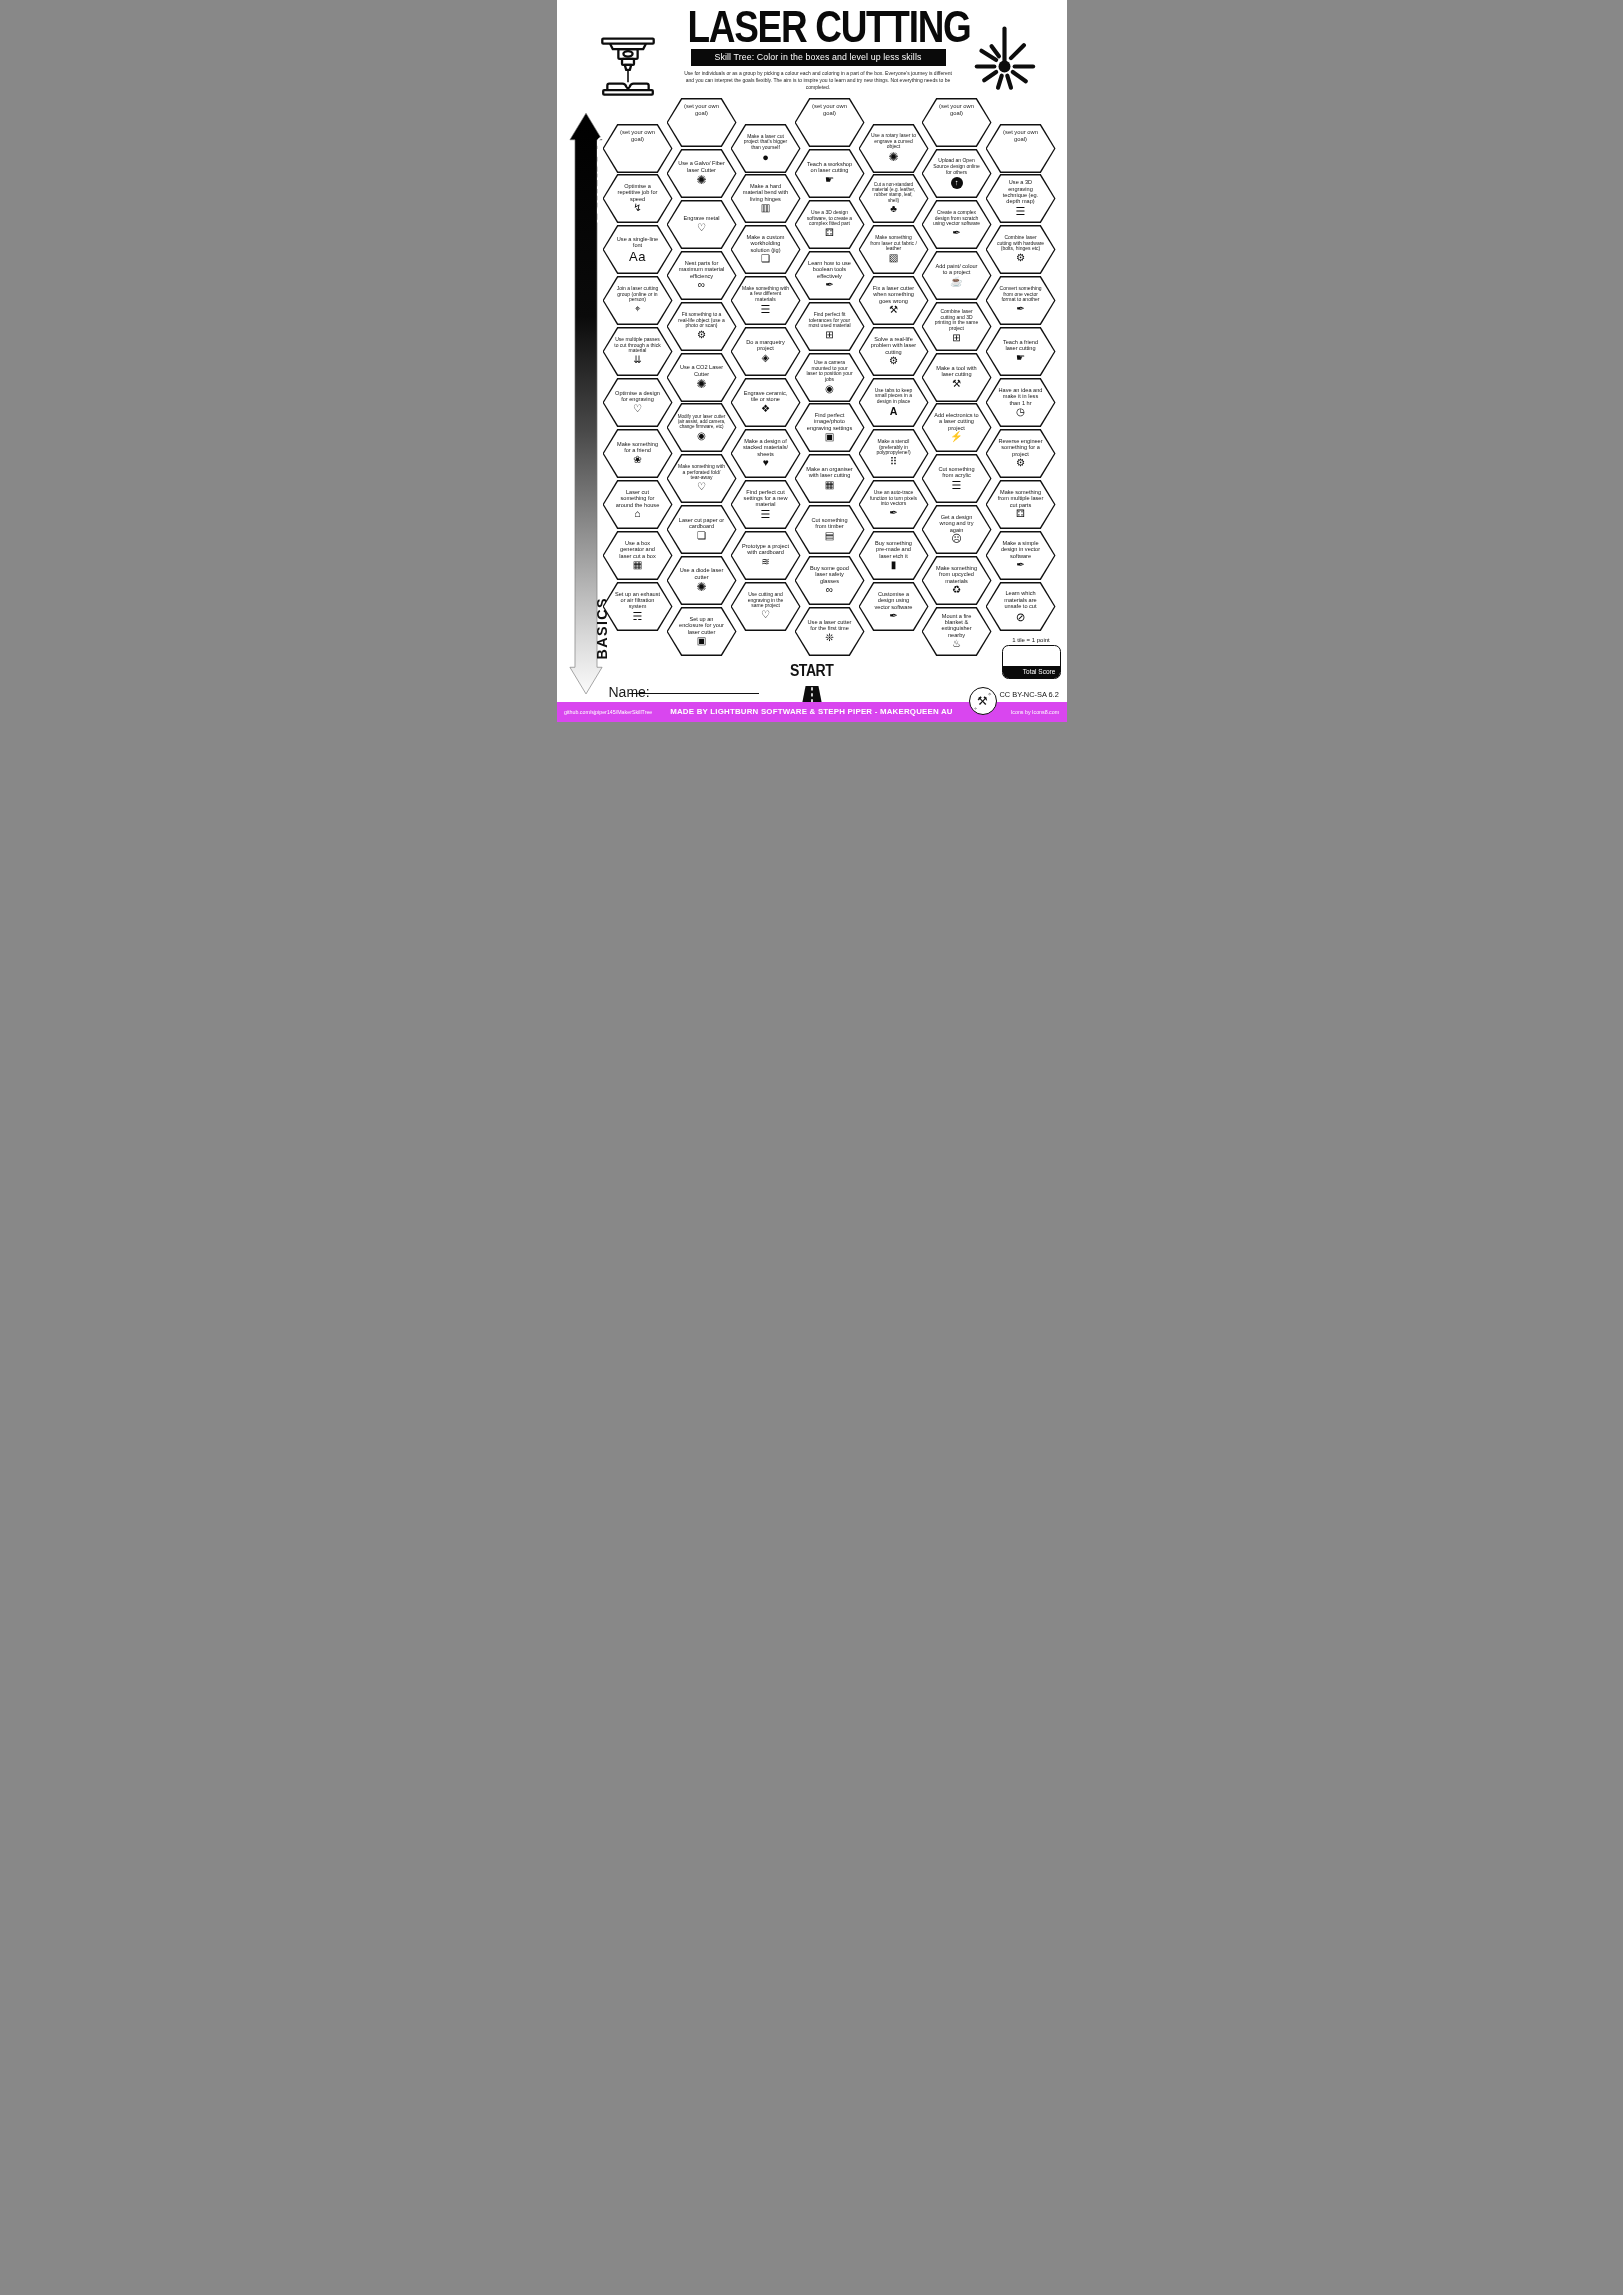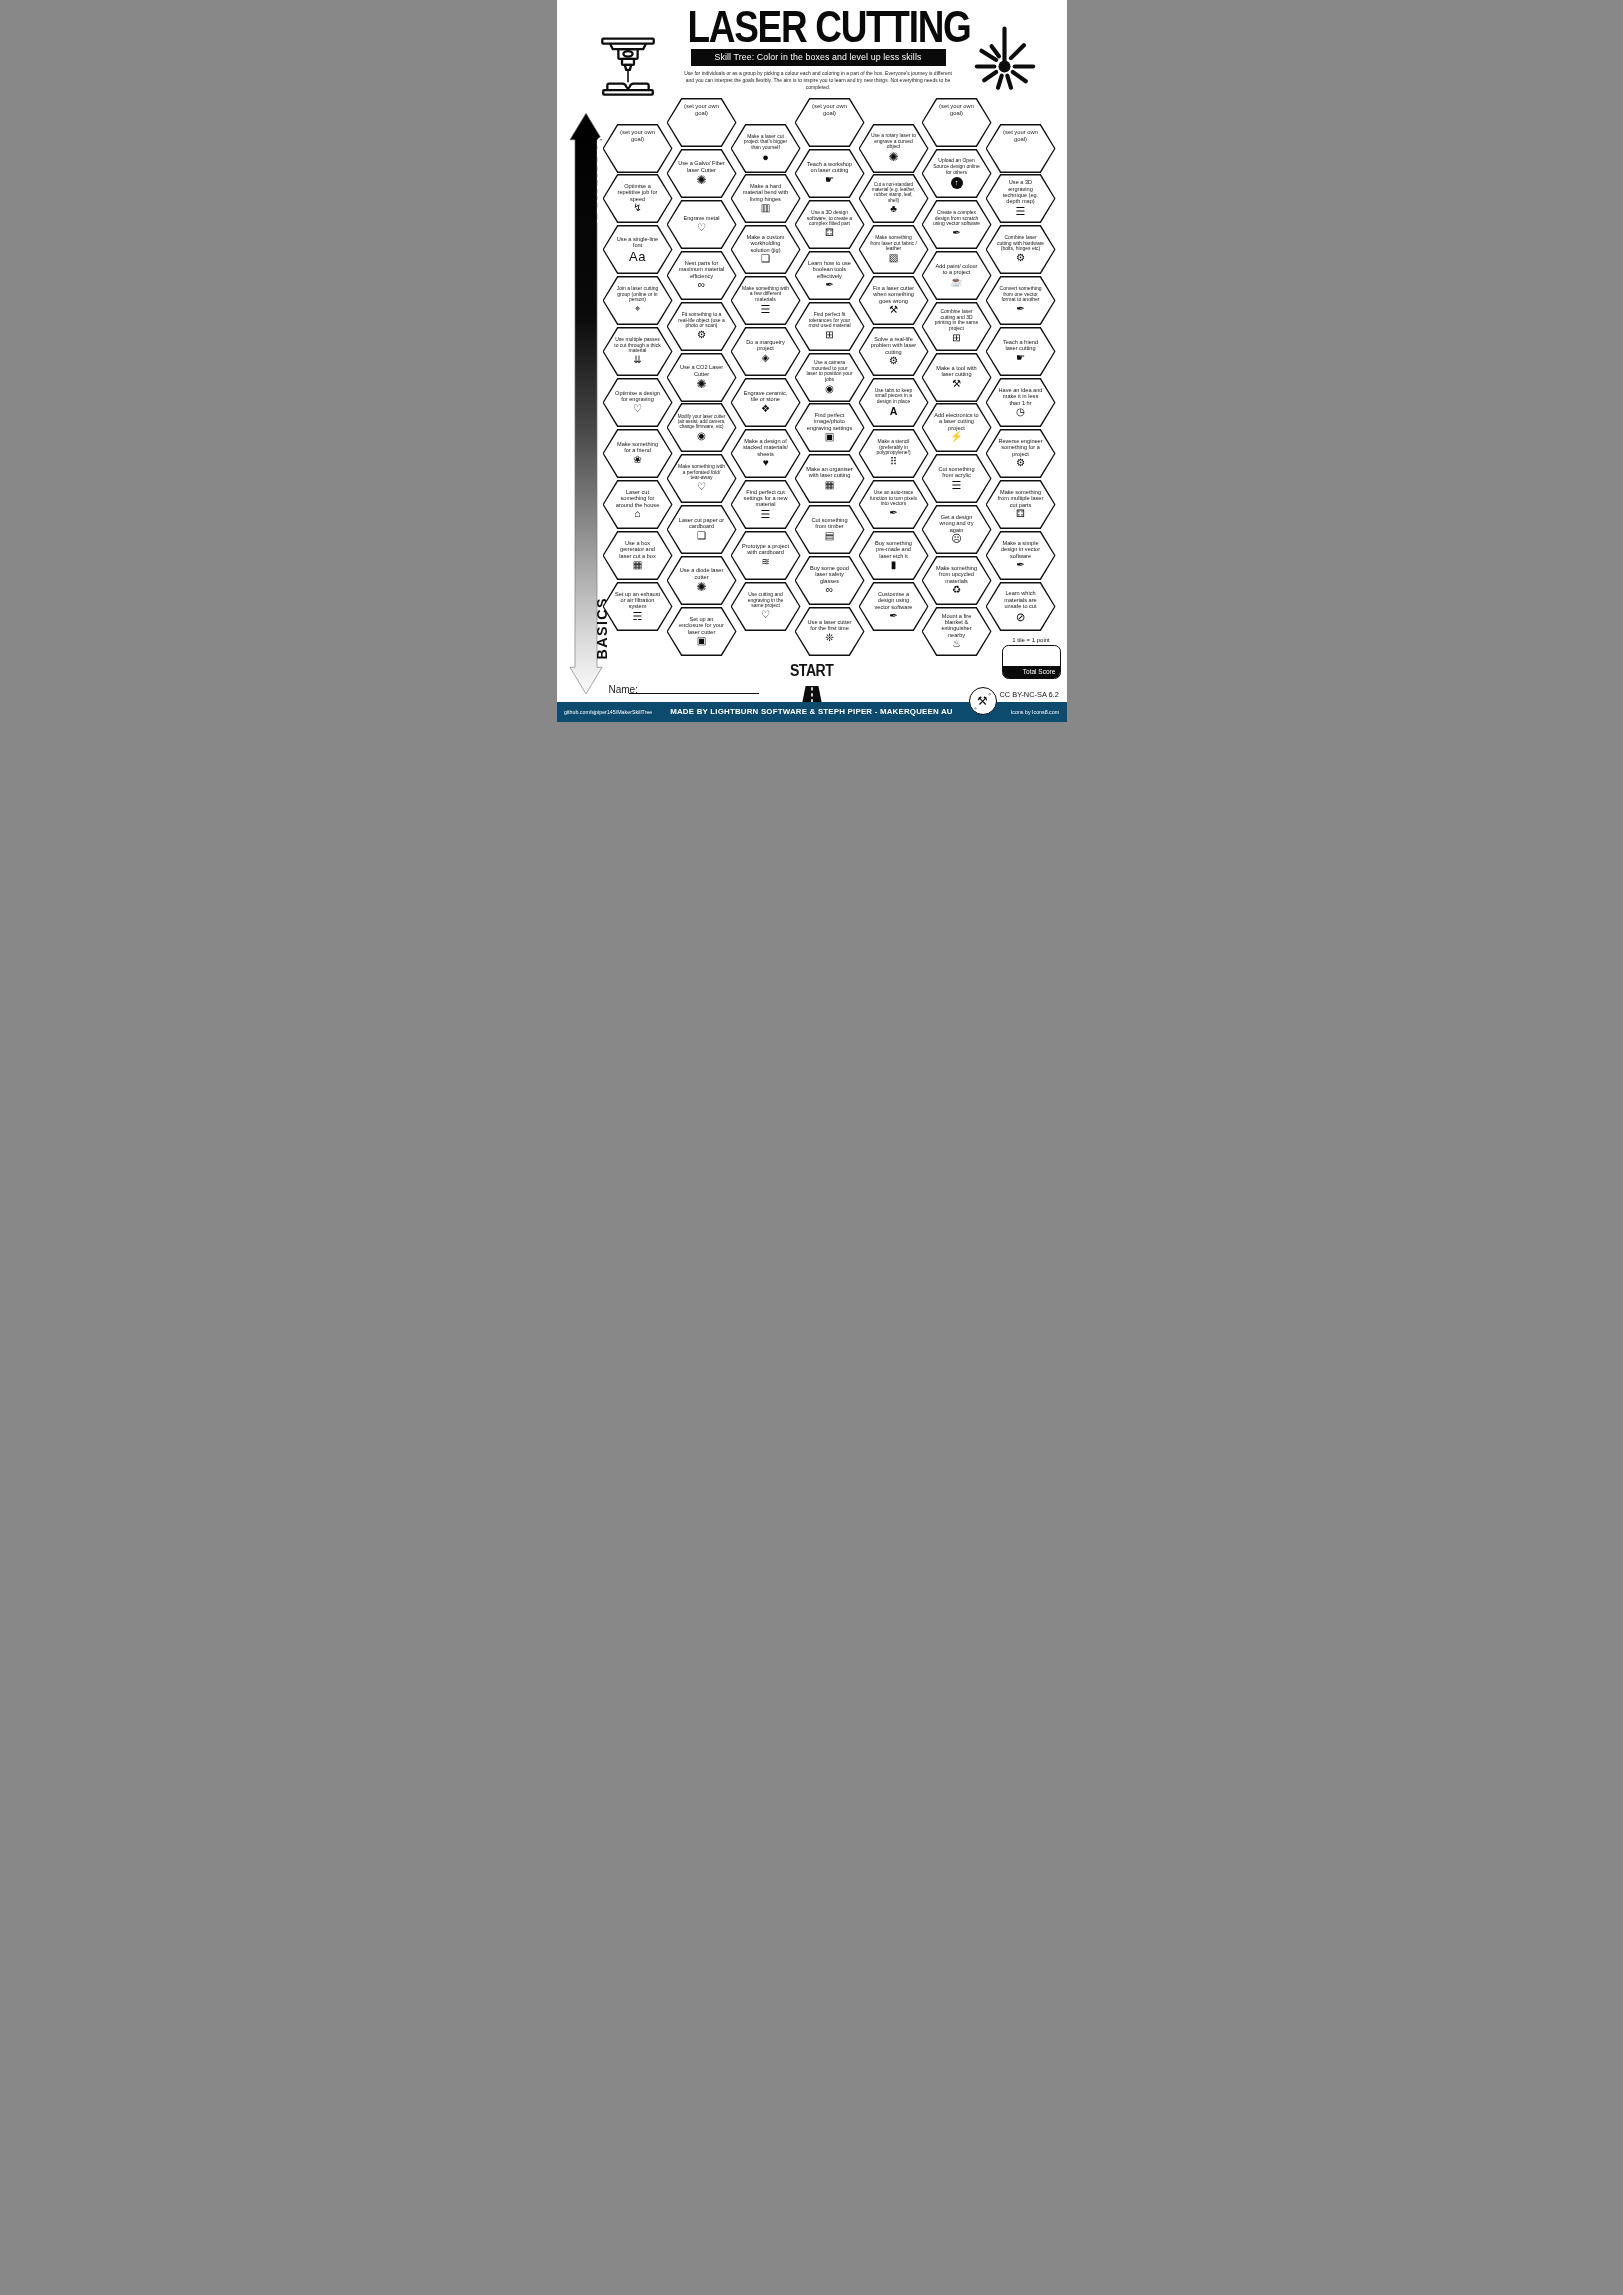--- a/index.html
+++ b/index.html
@@ -57,41 +57,41 @@
   [data-name="upload-icon"] {
     background:#0d0d0d; color:#fff; width:12px; height:12px; border-radius:50%;
     display:flex; align-items:center; justify-content:center; font-size:7.4px; font-weight:700;
   }
   
   #start-here {
     position:absolute; left:0; right:0; top:661px; display:flex;
     align-items:center; justify-content:center; gap:5.6px;flex-direction:column;
   }
   .start-word { font-size:15.3px; font-weight:700; letter-spacing:-0.5px; transform:scale(.92,1.12); }
-  #name-row { position:absolute; left:52px; top:684px; font-size:10px; color:#1a1a1a; }
+  #name-row { position:absolute; left:52px; top:684px; font-size:14px; color:#1a1a1a; }
   #name-line { position:absolute; left:72px; top:693px; width:130px; border-bottom:1.2px solid #111; }
   #score-note { position:absolute; left:445px; top:637px; width:59px; text-align:center; font-size:6px; }
   #score-box {
     position:absolute; left:445px; top:645px; width:59px; height:34px;
     border:1.2px solid #0d0d0d; border-radius:6.5px; overflow:hidden; background:#fff;
   }
   #score-box .bar {
     position:absolute; left:0; right:0; bottom:0; height:12px; background:#0a0a0a;
     color:#fff; font-size:6.5px; text-align:right; padding-right:4.2px; line-height:11.6px;
   }
   #cc-badge {
     position:absolute; left:412px; top:687px; width:28px; height:28px; border-radius:50%;
     background:#fff; border:1.2px solid #0d0d0d; z-index:5; display:flex;
     align-items:center; justify-content:center; font-size:12px;
   }
   #cc-badge .spark1 { position:absolute; right:3.7px; top:2.8px;  font-size:5.1px; }
   #cc-badge .spark2 { position:absolute; left:4.2px;  bottom:3.2px; font-size:4.2px; }
   #cc-text { position:absolute; left:443px; top:690px; font-size:7.4px; color:#111; white-space:nowrap; }
   #footer-bar {
-    position:absolute; left:0; right:0; bottom:0; height:20.4px; background:#0c4a6e;
+    position:absolute; left:0; right:0; bottom:0; height:20.4px; background:#d946ef;
     color:#fff; display:flex; align-items:center;
   }
   #footer-left  { position:absolute; left:7.4px;  font-size:5.3px; }
   #footer-center{ width:100%; text-align:center; font-size:7.9px; font-weight:700; letter-spacing:0.2px; }
   #footer-right { position:absolute; right:7.4px; font-size:5.3px; }
 </style>
 </head>
 <body>
 
 <div id="page" data-name="poster">

